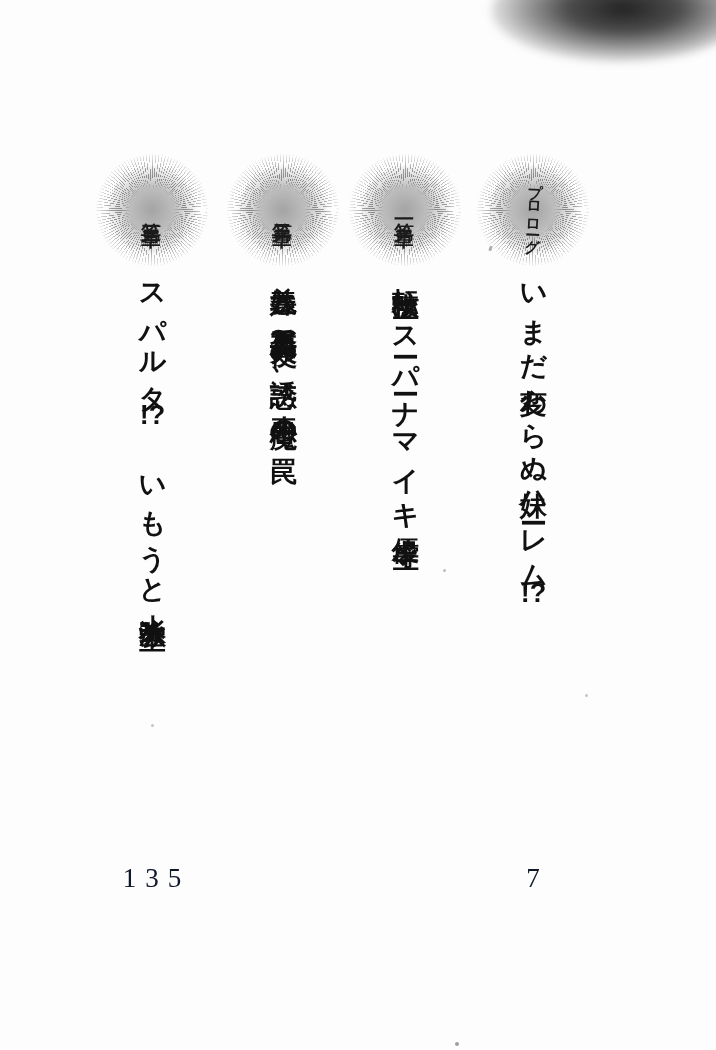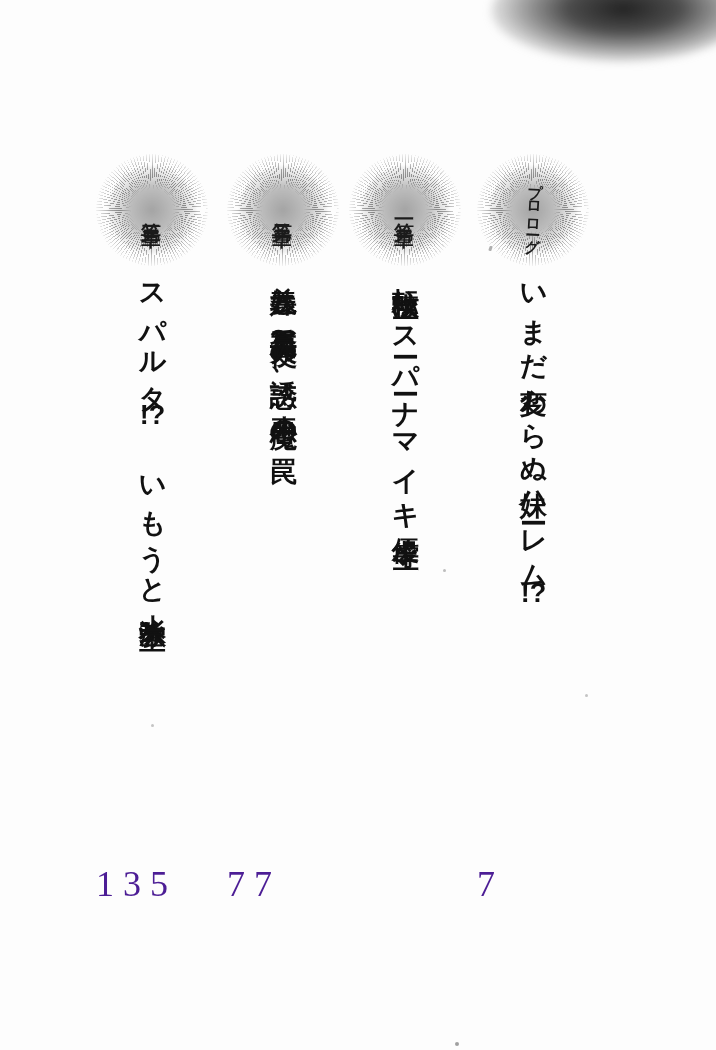--- a/index.html
+++ b/index.html
@@ -128,23 +128,24 @@
   .tcy {                         
     text-combine-upright: all;
     -webkit-text-combine: horizontal;
   }
 
   .page-num {
     position: absolute;
     top: 706px;
     left: 0;
     right: 0;
+    text-align: center;
     font-family: "Liberation Serif", "DejaVu Serif", serif;
-    font-size: 36px;
-    color: #4c1d95;
+    font-size: 27px;
+    color: #0f172a;
   }
   .digits {
     display: inline-block;
     letter-spacing: 9px;
     margin-right: -9px;
   }
 </style>
 </head>
 <body>
 
@@ -163,21 +164,20 @@
     <span class="chapter-label">第一章</span>
   </div>
   <div class="title"><span>転校生はスーパーナマイキ優等生</span><span>！</span></div>
 </div>
 
 <div class="entry" id="entry-2">
   <div class="burst">
     <span class="chapter-label">第二章</span>
   </div>
   <div class="title"><span>義妹と委員長〜天使の誘惑、小悪魔の罠</span></div>
-  <div class="page-num"><span class="digits">77</span></div>
 </div>
 
 <div class="entry" id="entry-3">
   <div class="burst">
     <span class="chapter-label">第三章</span>
   </div>
   <div class="title"><span>スパルタ</span><span class="tcy">!?</span><span>　いもうと水泳教室</span></div>
   <div class="page-num"><span class="digits">135</span></div>
 </div>
 

